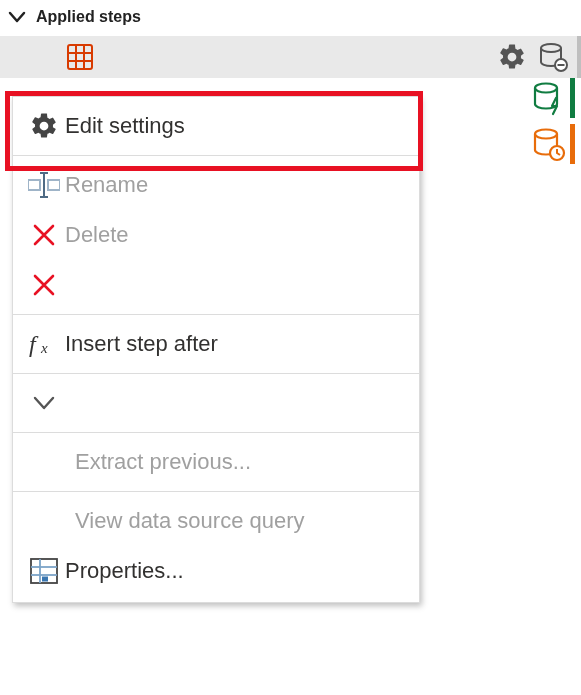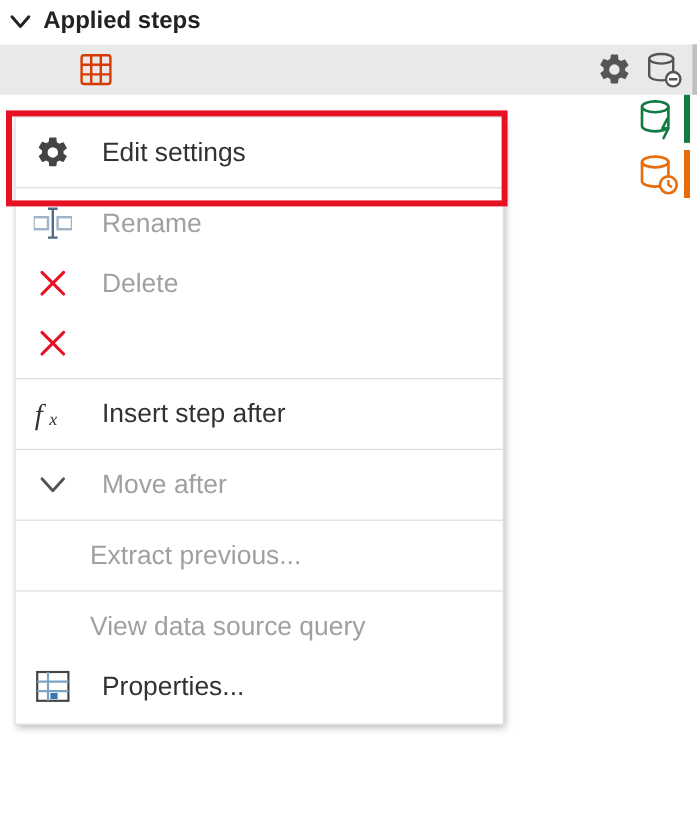--- a/index.html
+++ b/index.html
@@ -11,21 +11,21 @@
       width: 581px;
       height: 695px;
     }
     .panel-header {
       display: flex;
       align-items: center;
       gap: 8px;
       padding: 6px 6px 8px 6px;
       color: #222;
       font-weight: 600;
-      font-size: 20px;
+      font-size: 16px;
     }
     .panel-header .chev {
       width: 22px; height: 22px;
       display:flex;align-items:center;justify-content:center;
     }
     .steps-area {
       position: relative;
     }
     .step-row {
       display: flex;
@@ -75,21 +75,21 @@
       box-shadow: 2px 3px 6px rgba(0,0,0,0.25);
       padding: 4px 0 6px 0;
     }
     .menu-item {
       display:flex;
       align-items:center;
       height:50px;
       padding: 0 14px;
       font-size: 22px;
       color:#323130;
-      gap: 24px;
+      gap: 4px;
     }
     .menu-item .mi-icon { width:34px; height:34px; display:flex;align-items:center;justify-content:center; flex-shrink:0;}
     .menu-item.disabled { color: #a0a0a0; text-align: center; }
     .menu-item.no-icon { padding-left: 62px; }
     .menu-sep {
       height:1px;
       background:#dcdcdc;
       margin: 4px 0;
     }
     .highlight-box {
@@ -224,21 +224,20 @@
 
     <div class="menu-sep"></div>
 
 
     <div class="menu-item disabled">
       <span class="mi-icon">
         <svg width="26" height="26" viewBox="0 0 26 26">
             <path d="M4 8 L13 18 L22 8" stroke="#555" stroke-width="2.4" fill="none" stroke-linecap="round" stroke-linejoin="round"></path>
           </svg>
       </span>
-      <span>Move after</span>
     </div>
 
     <div class="menu-sep"></div>
 
     <div class="menu-item disabled no-icon">
       <span>Extract previous...</span>
     </div>
 
     <div class="menu-sep"></div>
 

